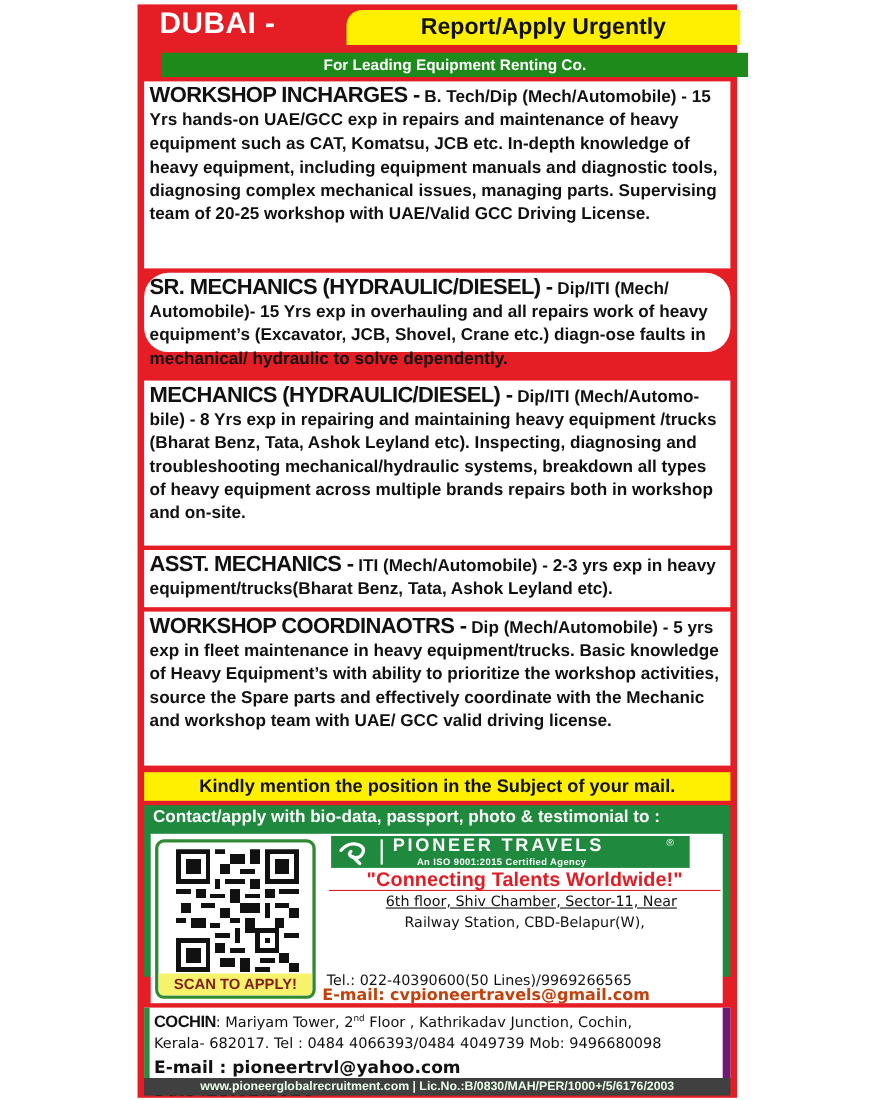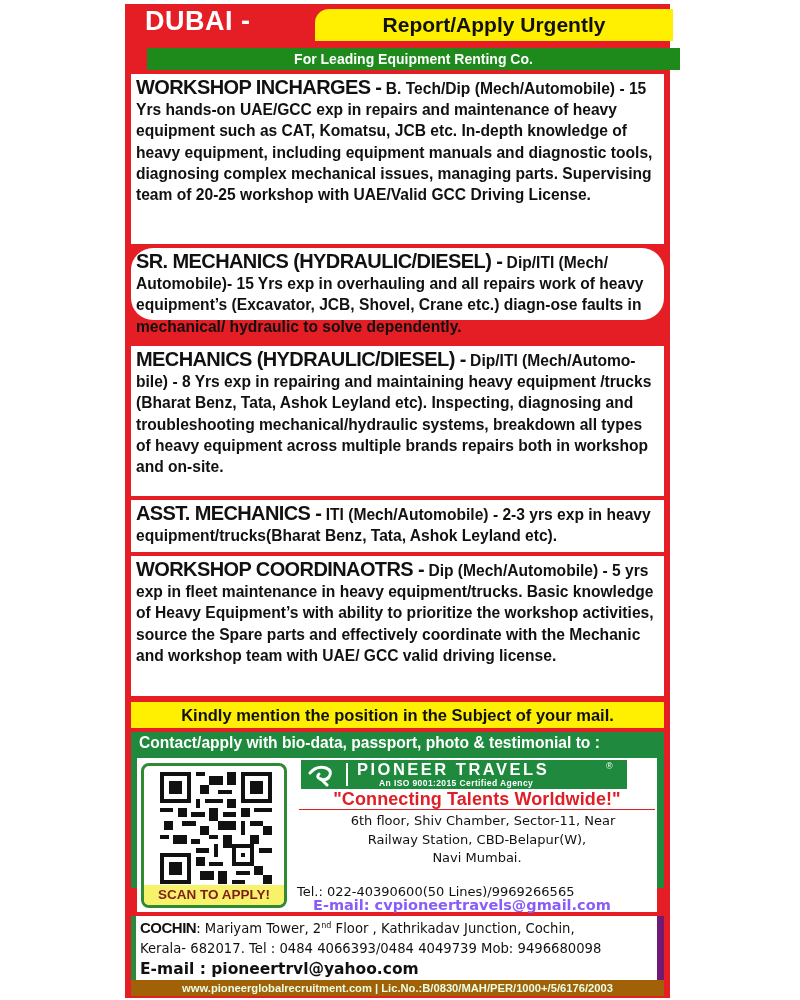--- a/index.html
+++ b/index.html
@@ -74,42 +74,42 @@
   }
   .tagline {
     position: absolute; left: 162px; top: 31px; width: 356px; color: #e01e26; font-weight: bold;
     font-size: 18px; border-bottom: 1px solid #e01e26; line-height: 20px; text-align: center;
     letter-spacing: 0.1px;
   }
   .addr {
     position: absolute; left: 160px; top: 54px; width: 360px; text-align: center;
     font-family: "DejaVu Sans", sans-serif; font-size: 13px; line-height: 18.5px; color: #111;
   }
-  .addr .a1 { padding-left: 12px; }
+  .addr .a1 { padding-left: 12px; text-decoration: underline; }
   .tel {
     position: absolute; left: 160px; top: 127px; font-family: "DejaVu Sans", sans-serif; font-size: 13px; color: #111;
     line-height: 14px;
   }
   .mail1 {
-    position: absolute; left: 176px; top: 140px; font-family: "DejaVu Sans", sans-serif; font-weight: bold;
-    font-size: 14.5px; color: #8b5cf6; line-height: 15px;
+    position: absolute; left: 156px; top: 140px; font-family: "DejaVu Sans", sans-serif; font-weight: bold;
+    font-size: 14.5px; color: #c2410c; line-height: 15px;
   }
   .cochin {
     position: absolute; left: 6px; top: 912px; width: 533px; height: 64px; background: #fff;
     border-left: 5px solid #2a8a3e; border-right: 7px solid #701a75; box-sizing: border-box;
     padding: 0 0 0 4px;
   }
   .cochin .l1, .cochin .l2 { font-family: "DejaVu Sans", sans-serif; font-size: 13.2px; line-height: 20px; color: #111; white-space: nowrap; }
   .cochin .cb { font-family: "Liberation Sans", sans-serif; font-weight: bold; font-size: 15px; letter-spacing: -0.5px; }
   .cochin .l3 { display: flex; justify-content: space-between; padding-right: 4px; line-height: 21px; flex-direction: column; }
   .cochin .em { font-family: "DejaVu Sans", sans-serif; font-weight: bold; font-size: 15.5px; color: #111; }
   .cochin .dt { font-family: "DejaVu Sans", sans-serif; font-size: 15.5px; color: #111; }
   .cochin .dt b { font-weight: bold; }
   .footer {
-    position: absolute; left: 6px; top: 976px; width: 533px; height: 16px; background: #a16207;
+    position: absolute; left: 6px; top: 976px; width: 533px; height: 16px; background: #404040;
     color: #e8ffe8; font-weight: bold; font-size: 11.2px; line-height: 16px; text-align: center;
     white-space: nowrap; overflow: hidden;
   }
 </style>
 </head>
 <body>
 
 <div class="poster">
 
   <div class="hdr">
@@ -214,21 +214,20 @@
         <div class="pt-name">PIONEER TRAVELS</div>
         <div class="pt-reg">®</div>
         <div class="pt-iso">An ISO 9001:2015 Certified Agency</div>
       </div>
 
       <div class="tagline">"Connecting Talents Worldwide!"</div>
 
       <div class="addr">
         <div class="a1">6th floor, Shiv Chamber, Sector-11, Near</div>
         <div>Railway Station, CBD-Belapur(W),</div>
-        <div>Navi Mumbai.</div>
       </div>
 
       <div class="tel">Tel.: 022-40390600(50 Lines)/9969266565</div>
       <div class="mail1">E-mail: cvpioneertravels@gmail.com</div>
     </div>
   </div>
 
   <div class="cochin">
     <div class="l1"><span class="cb">COCHIN</span><span>: Mariyam Tower, 2</span><sup style="font-size:8px">nd</sup><span> Floor , Kathrikadav Junction, Cochin,</span></div>
     <div class="l2">Kerala- 682017. Tel : 0484 4066393/0484 4049739 Mob: 9496680098</div>

